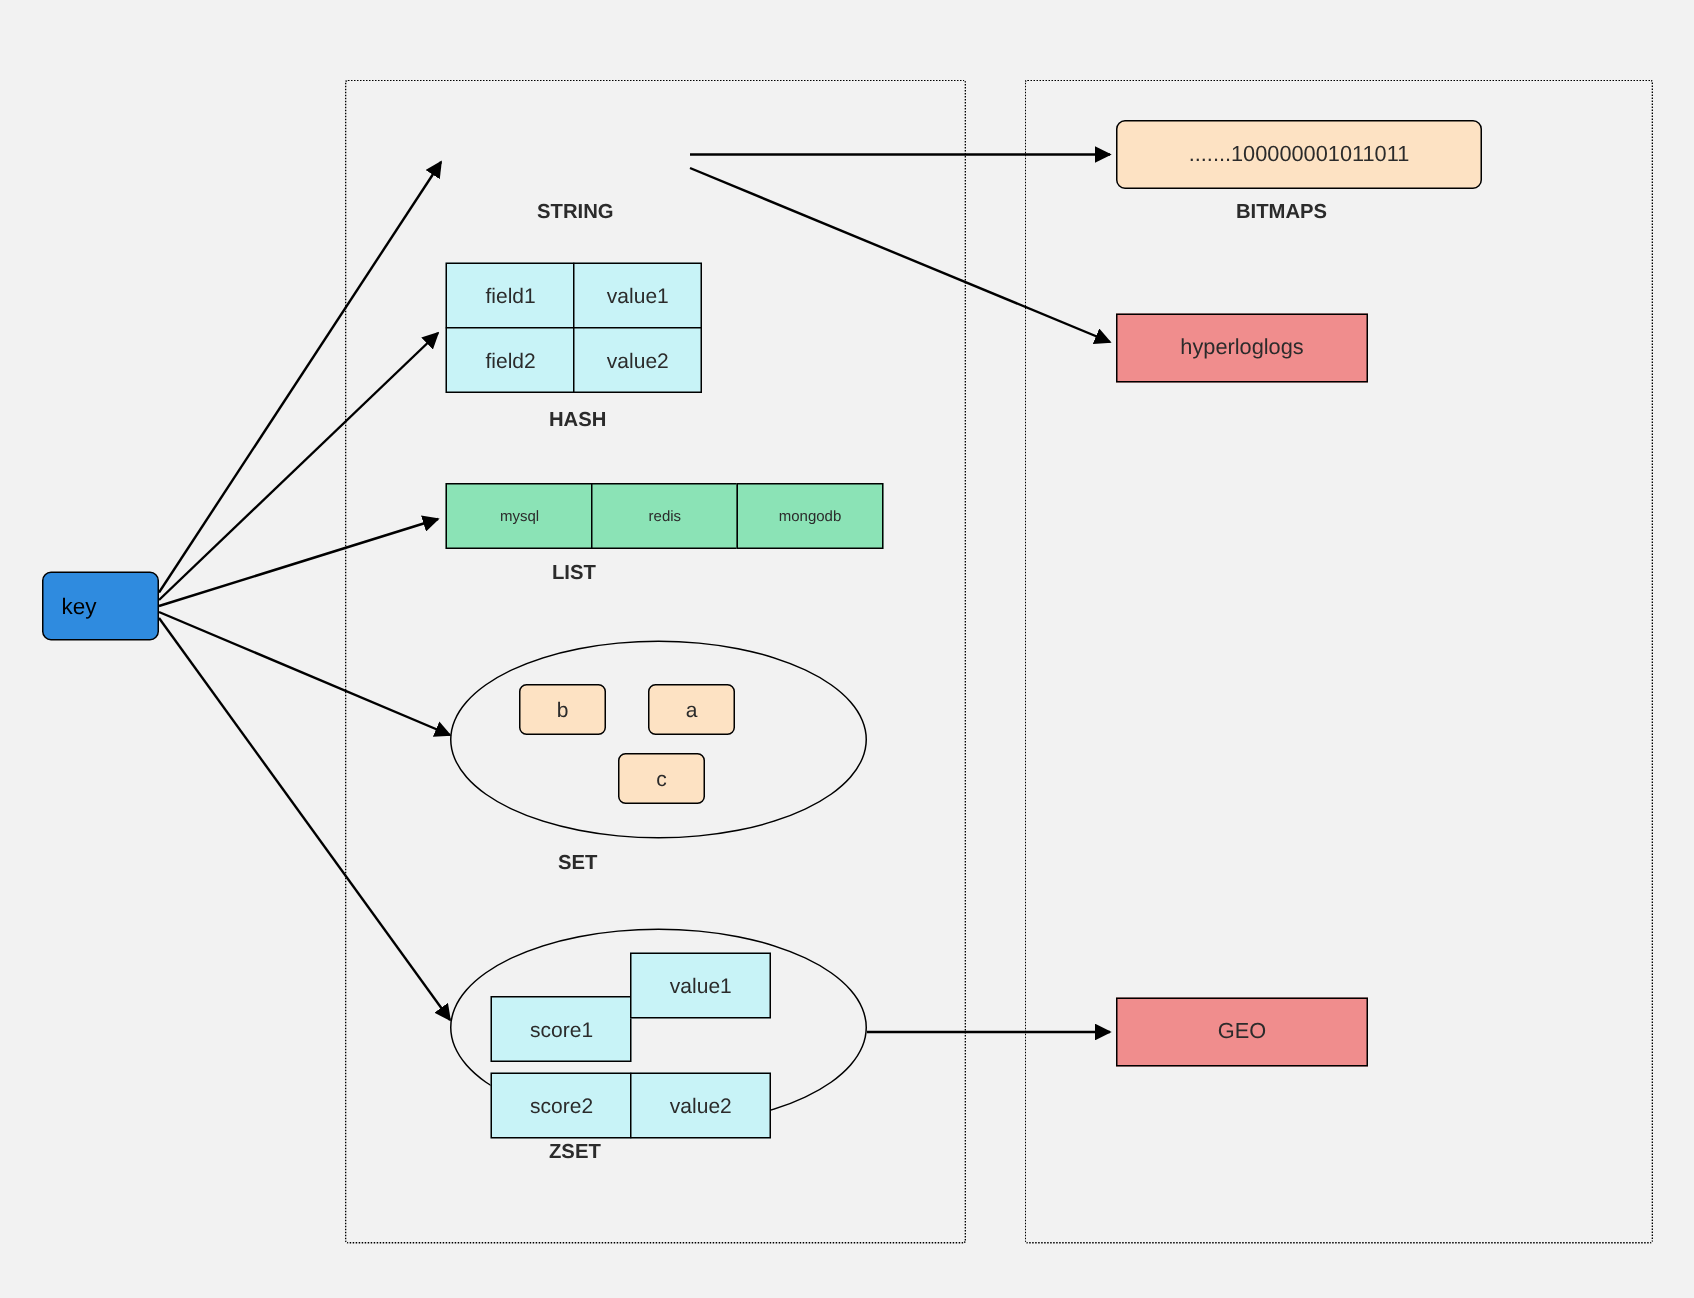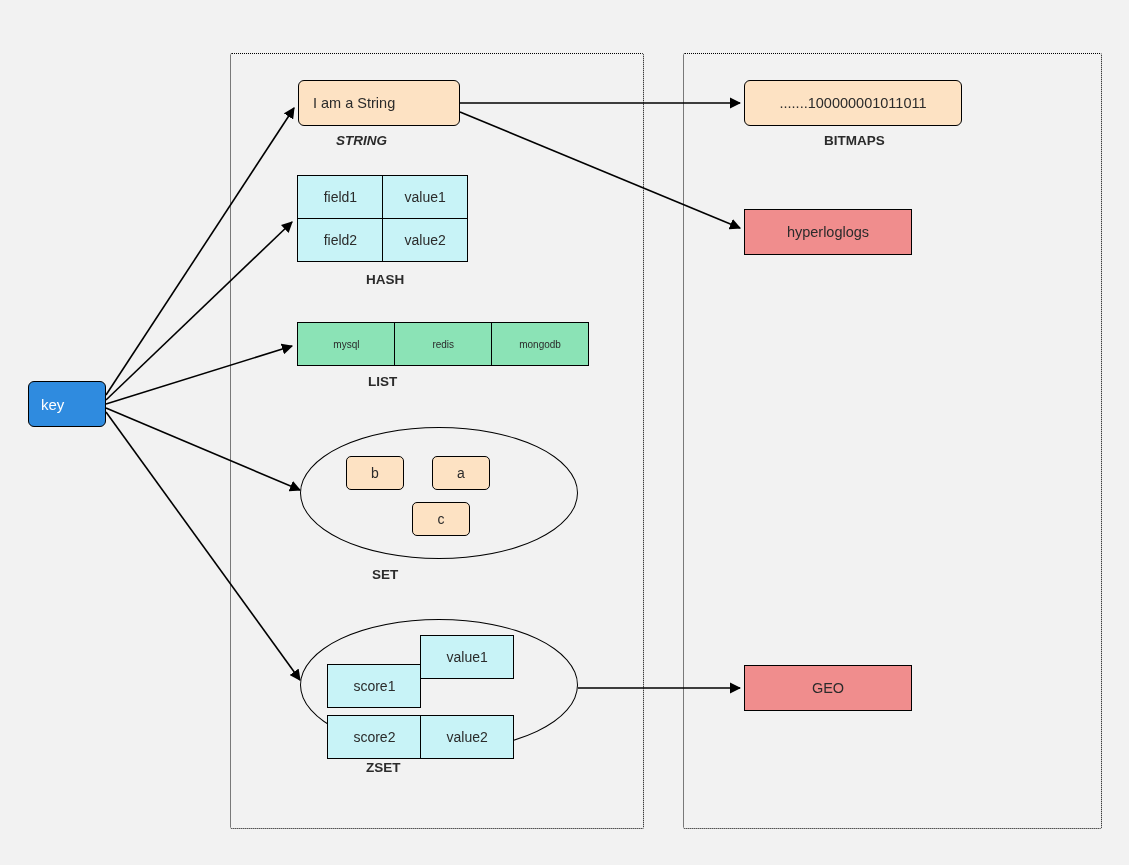--- a/index.html
+++ b/index.html
@@ -1,21 +1,21 @@
 <!DOCTYPE html>
 <html><head>
 <meta charset="utf-8">
 <style>
   html,body{margin:0;padding:0;background:#f2f2f2;font-family:"Segoe UI",Arial,sans-serif;color:#2b2b2b;}
   .stage{position:relative;width:1129px;height:865px;}
   svg.connectors{position:absolute;inset:0;pointer-events:none;}
   .dashed-box{position:absolute;border:1.5px dotted #000;border-radius:2px;box-sizing:border-box;}
-  .key-box{position:absolute;width:78px;height:46px;background:#2f8bdf;border:1.5px solid #000;border-radius:6px;display:flex;align-items:center;justify-content:flex-start;padding-left:12px;color:#ffffff;font-size:15px;box-sizing:border-box;}
+  .key-box{position:absolute;width:78px;height:46px;background:#2f8bdf;border:1.5px solid #000;border-radius:6px;display:flex;align-items:center;justify-content:flex-start;padding-left:12px;color:#000000;font-size:15px;box-sizing:border-box;}
   .string-box{position:absolute;width:162px;height:46px;background:#fde2c3;border:1.5px solid #000;border-radius:6px;display:flex;align-items:center;padding-left:14px;font-size:14.5px;box-sizing:border-box;}
-  .bitmaps-box{position:absolute;width:218px;height:46px;background:#fde2c3;border:1.5px solid #000;border-radius:6px;display:flex;align-items:center;justify-content:center;font-size:14.5px;box-sizing:border-box;}
+  .bitmaps-box{position:absolute;width:244px;height:46px;background:#fde2c3;border:1.5px solid #000;border-radius:6px;display:flex;align-items:center;justify-content:center;font-size:14.5px;box-sizing:border-box;}
   .red-box{position:absolute;width:168px;height:46px;background:#f08d8d;border:1.5px solid #000;border-radius:0;display:flex;align-items:center;justify-content:center;font-size:14.5px;box-sizing:border-box;}
   .cyan-table{position:absolute;display:flex;flex-direction:column;}
   .cyan-row{display:flex;}
   .cyan-cell{width:86px;height:44px;background:#c8f3f7;border:1.2px solid #000;display:flex;align-items:center;justify-content:center;font-size:14px;box-sizing:border-box;margin:-0.6px;}
   .green-row{position:absolute;display:flex;}
   .green-cell{width:98px;height:44px;background:#8be3b6;border:1.2px solid #000;display:flex;align-items:center;justify-content:center;font-size:10px;box-sizing:border-box;margin:-0.6px;}
   .ellipse{position:absolute;border:1.5px solid #000;border-radius:50%;box-sizing:border-box;}
   .mini-box{position:absolute;width:58px;height:34px;background:#fde2c3;border:1.3px solid #000;border-radius:5px;display:flex;align-items:center;justify-content:center;font-size:14px;box-sizing:border-box;}
   .label{position:absolute;font-weight:700;font-size:13.5px;}
 </style>
@@ -24,24 +24,21 @@
 
 <div class="stage">
 
   <div class="dashed-box" style="left:230px;top:53px;width:414px;height:776px;"></div>
   <div class="dashed-box" style="left:683px;top:53px;width:419px;height:776px;"></div>
 
   <div class="key-box" style="left:28px;top:381px;">
     <span>key</span>
   </div>
 
-  <div class="string-box" style="left:298px;top:80px;">
-    <span>I am a String</span>
-  </div>
-  <div class="label" style="left:336px;top:133px;font-style:italic;">STRING</div>
+  <div class="label" style="left:358px;top:133px;">STRING</div>
 
   <div class="bitmaps-box" style="left:744px;top:80px;">
     <span>.......100000001011011</span>
   </div>
   <div class="label" style="left:824px;top:133px;">BITMAPS</div>
 
   <div class="red-box" style="left:744px;top:209px;">
     <span>hyperloglogs</span>
   </div>
 

